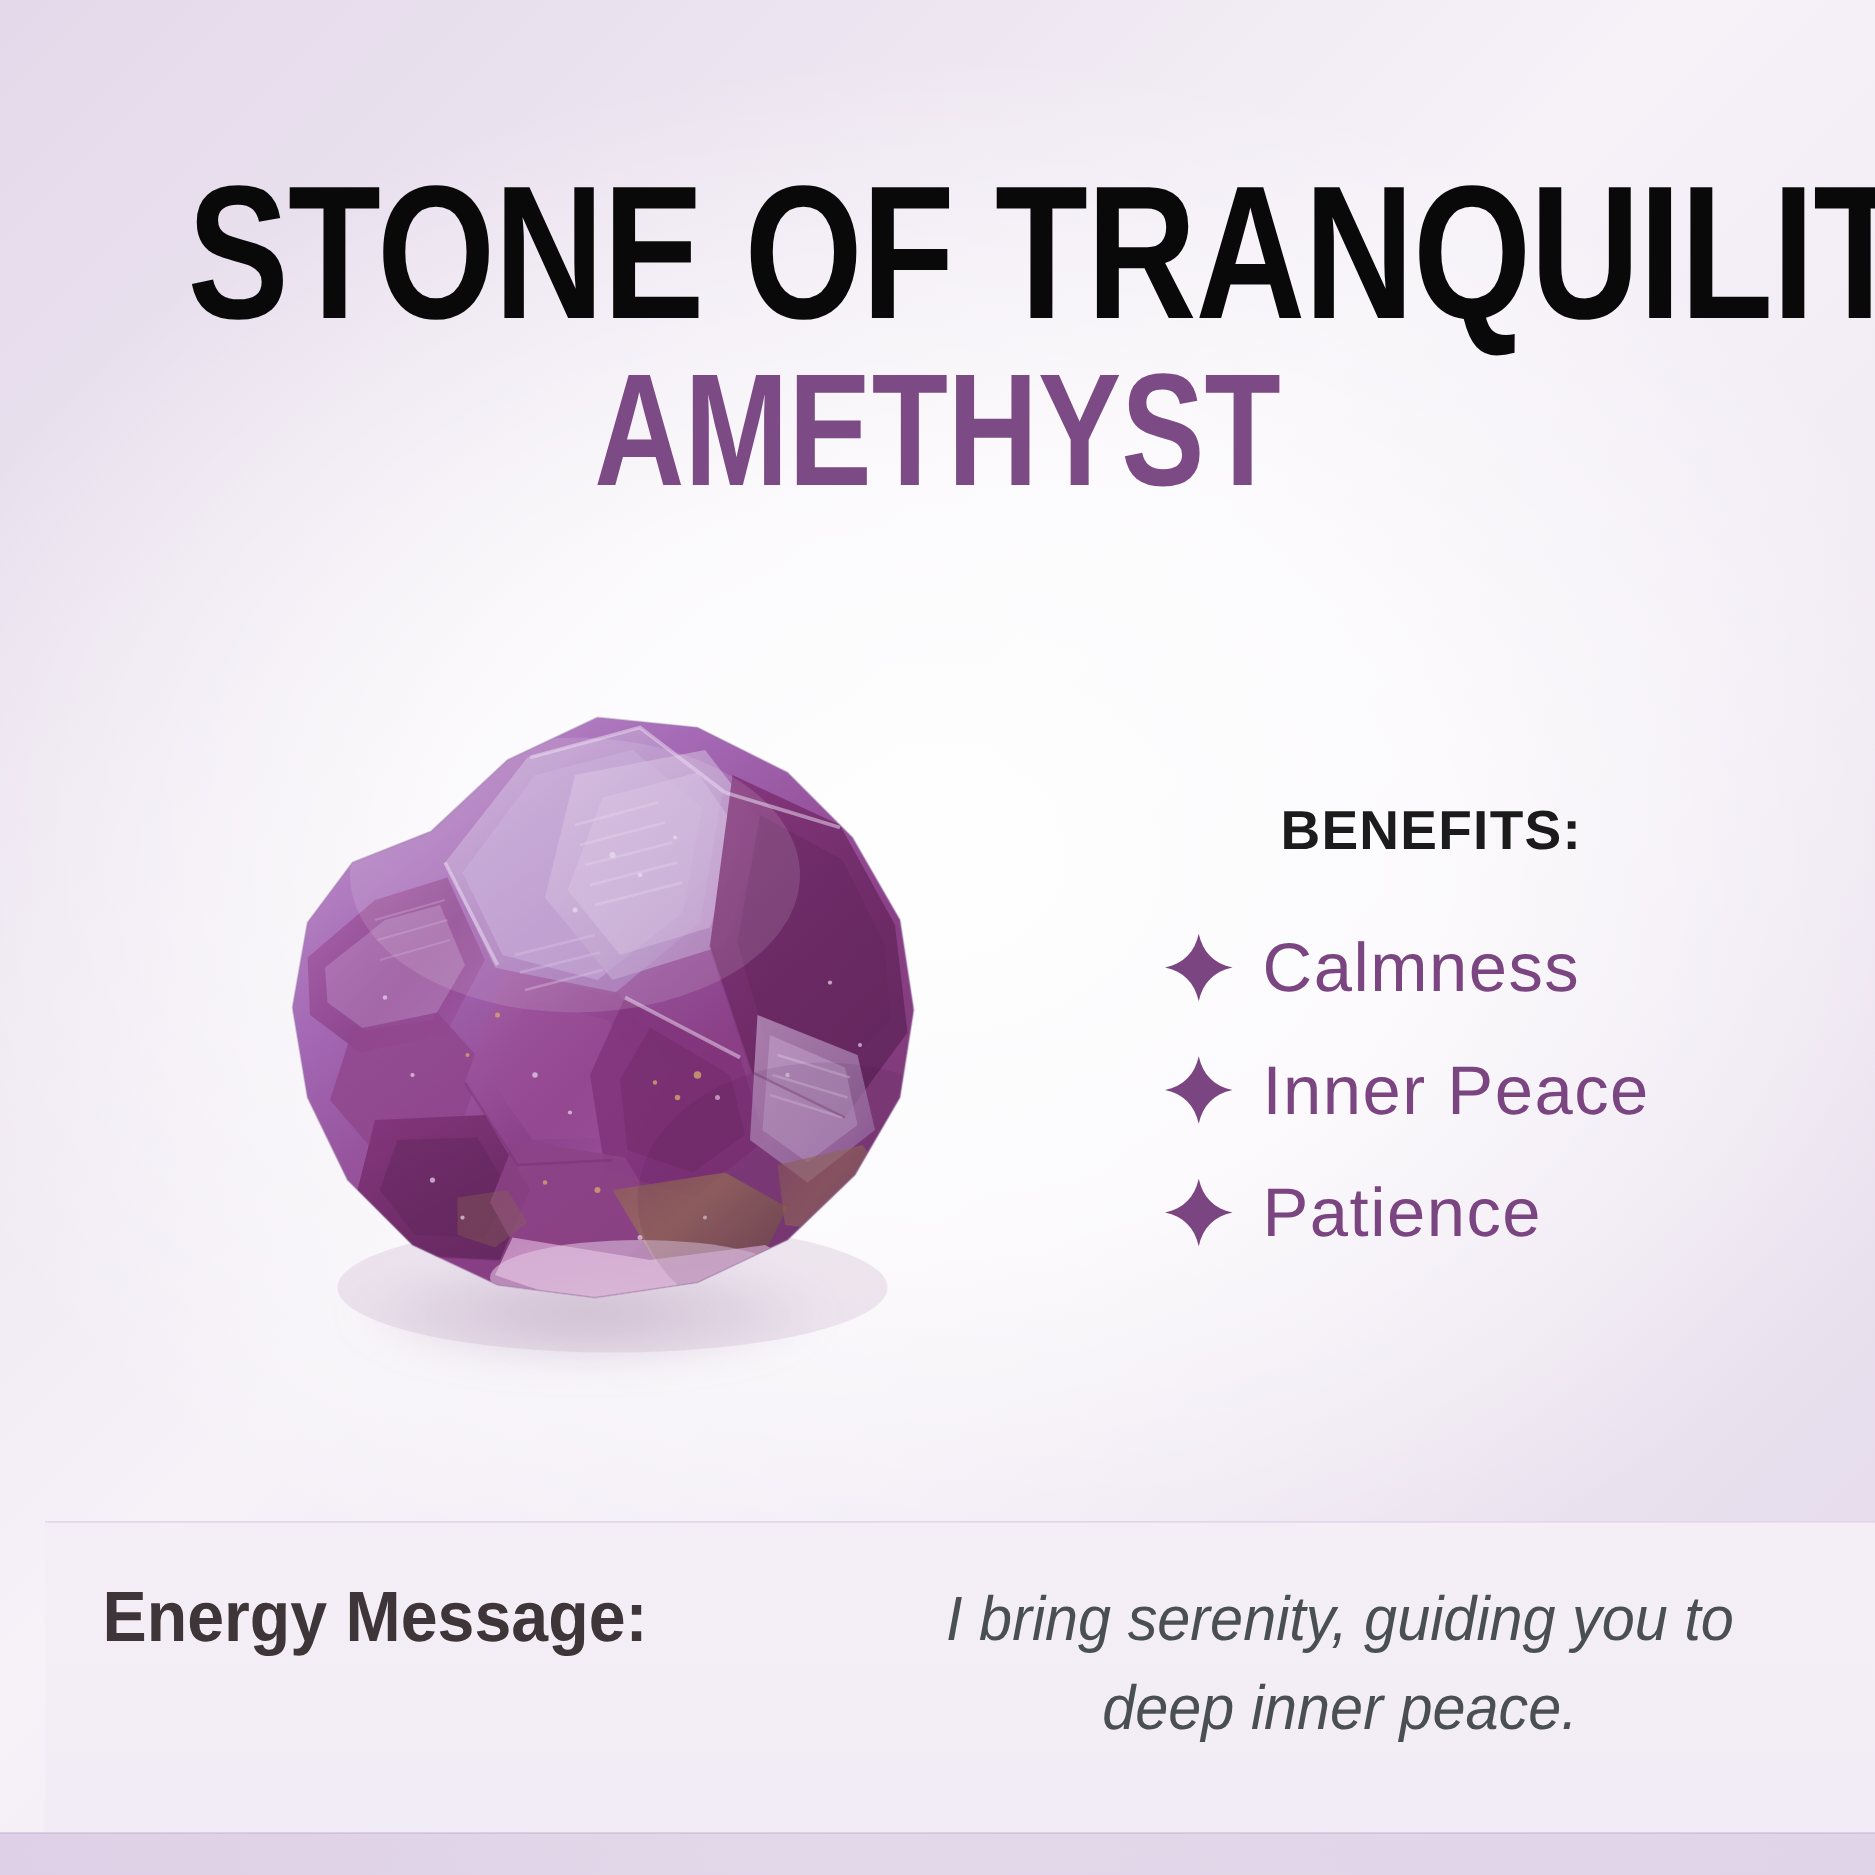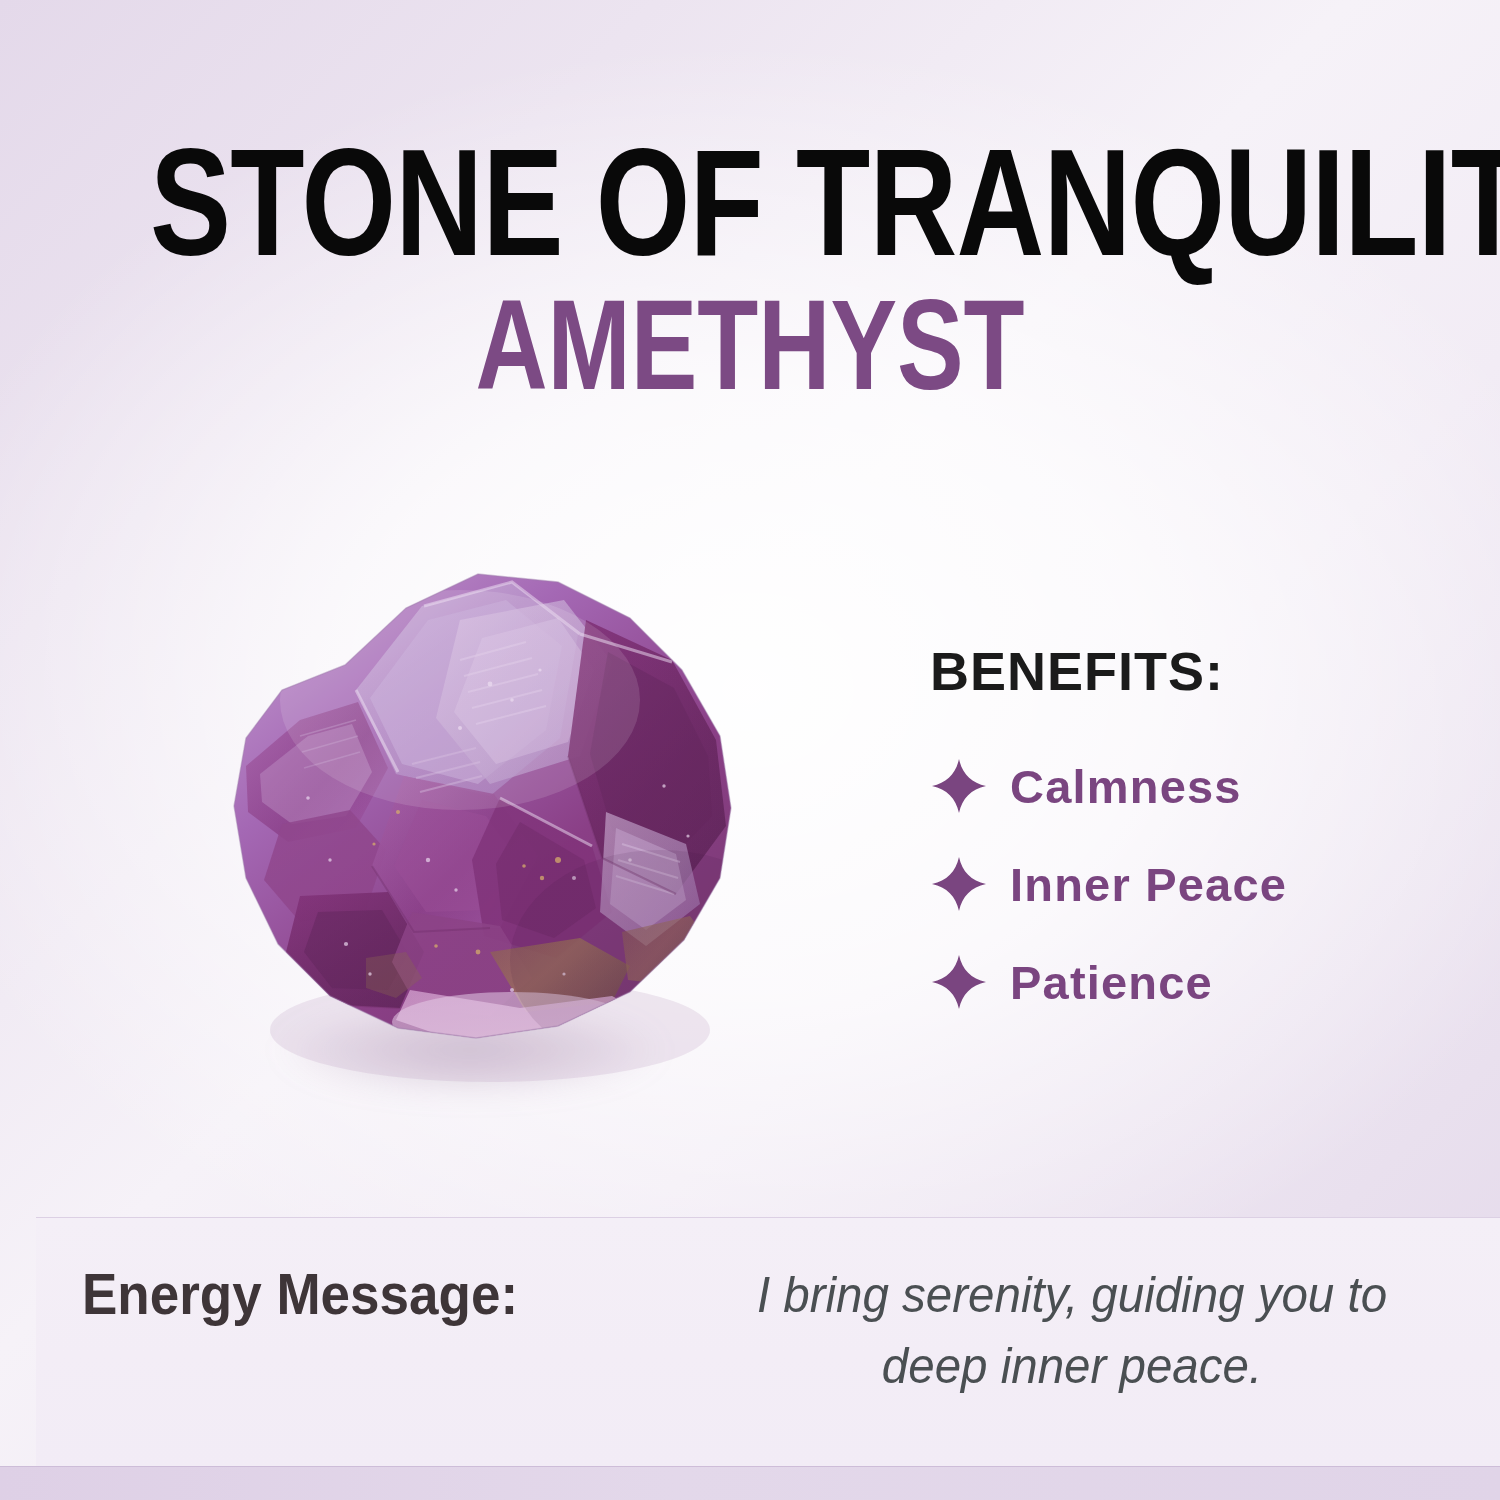--- a/index.html
+++ b/index.html
@@ -52,29 +52,29 @@
     filter:blur(14px);
   }
   .crystal{position:absolute;left:0;top:0;width:630px;height:540px;}
   .crystal svg{display:block;width:630px;height:540px;}
 
   
   .benefits{position:absolute;left:930px;top:640px;width:430px;}
   .benefits-title{
     margin:0 0 56px 0;padding:0;
     font-family:"Liberation Sans",sans-serif;
-    font-weight:700;font-size:54px;letter-spacing:1px;
-    color:#1b1b1b;white-space:nowrap;
+    font-weight:700;font-size:44px;letter-spacing:1px;
+    color:#1b1b1b;white-space:nowrap;text-align:center;
   }
   .benefit-row{display:flex;align-items:center;margin-bottom:42px;height:56px;}
   .sparkle{width:58px;height:58px;flex:0 0 58px;margin-right:22px;}
   .sparkle svg{display:block;width:58px;height:58px;}
   .benefit-label{
     font-family:"Liberation Sans",sans-serif;
-    font-weight:700;font-size:47px;letter-spacing:1.2px;
+    font-weight:400;font-size:55px;letter-spacing:1.2px;
     color:#7a4580;white-space:nowrap;
   }
 
   
   .footer-band{
     position:absolute;left:0;top:1217px;width:1500px;height:249px;
     background:linear-gradient(180deg,#f4eff7 0%, #f3edf6 55%, #f2ecf6 100%);
     border-top:1px solid rgba(216,203,224,0.85);
     margin-left:36px;
   }

